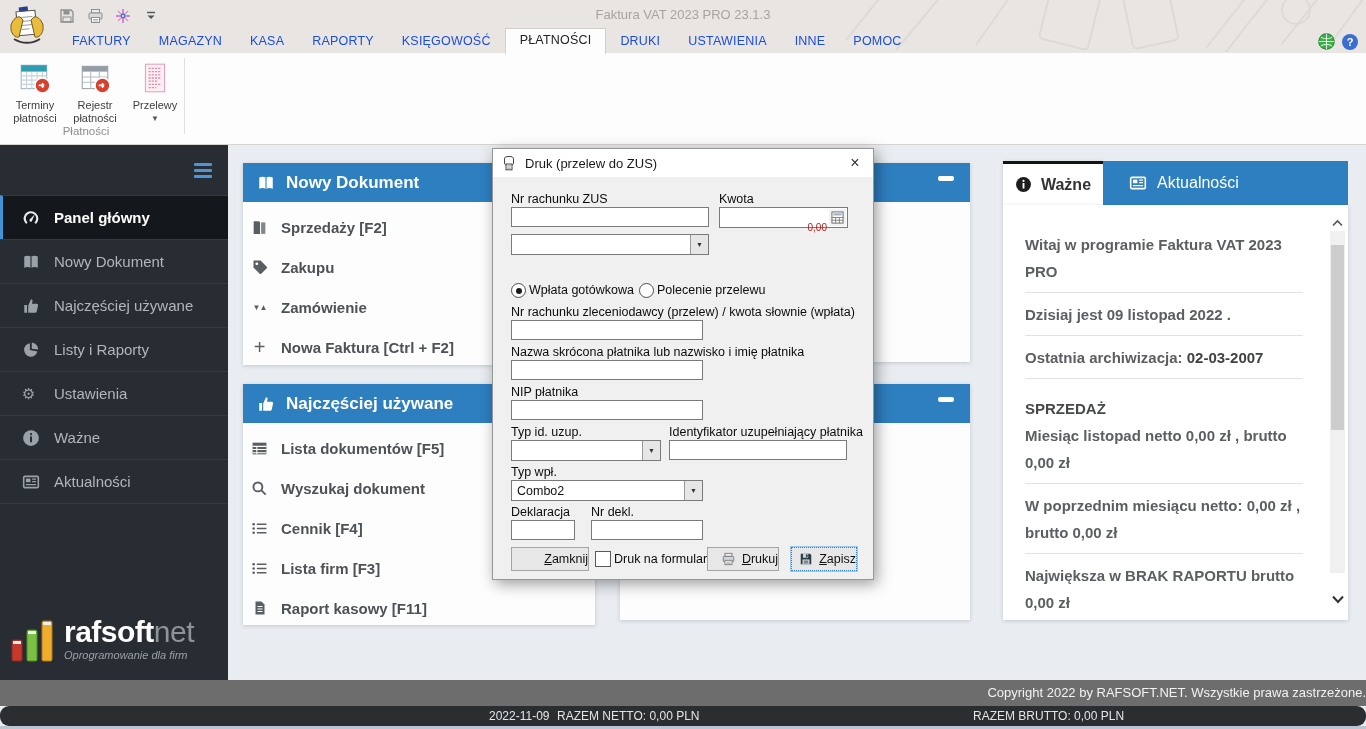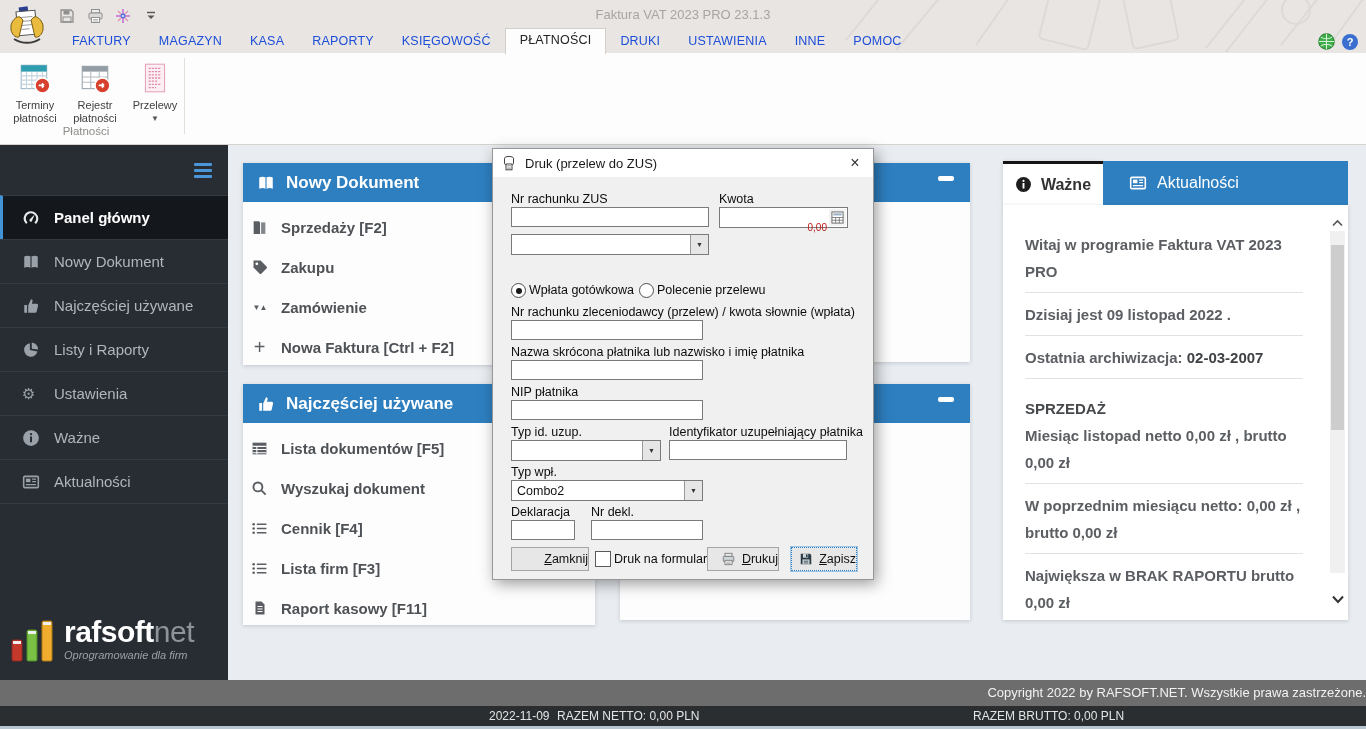--- a/index.html
+++ b/index.html
@@ -84,21 +84,21 @@
   .dbtn{position:absolute;height:24px;background:#e7e7e7;border:1px solid #a5a5a5;font-size:12.5px;color:#111;display:flex;align-items:center;justify-content:flex-end;gap:6px;box-sizing:border-box;cursor:default;}
   .dbtn .bl{display:block;}
   .dbtn .bl::first-letter{text-decoration:underline;}
   .dbtn.focus{border:1px dotted #2f7fc2;box-shadow:0 0 0 1px #9cc6e8;}
   .kwota-wrap{position:absolute;left:226px;top:58px;width:129px;height:21px;background:#fff;border:1px solid #7a7a7a;box-sizing:border-box;}
   .kwota-val{position:absolute;right:20px;top:2px;font-size:10px;color:#b91c1c;margin-top:12px;}
   .kwota-btn{position:absolute;right:1px;top:1px;bottom:1px;width:17px;display:flex;align-items:center;justify-content:center;background:#f3f3f3;}
 
   
   .bar-gray{left:0;top:680px;width:1366px;height:26px;background:#6d6d6d;color:#f2f2f2;font-size:13px;line-height:26px;text-align:right;box-sizing:border-box;}
-  .bar-dark{left:0;top:706px;width:1366px;height:20px;background:#2b2e30;color:#e3e4e5;font-size:12px;line-height:20px;}
+  .bar-dark{left:0;top:706px;width:1366px;height:20px;background:#2b2e30;color:#e3e4e5;font-size:12px;line-height:20px;border-radius:9px;}
   .bar-edge{left:0;top:726px;width:1366px;height:3px;background:#b9c5cf;}
   .bd-item{position:absolute;white-space:nowrap;}
 </style>
 </head>
 <body>
 
 <div class="abs topchrome">
   <svg class="abs deco" width="540" height="53" viewBox="0 0 540 53">
     <g stroke="#cfccc8" stroke-width="2" fill="none">
       <path d="M20 40 60 -10M70 50 120 -10M150 45 190 -12"></path>

